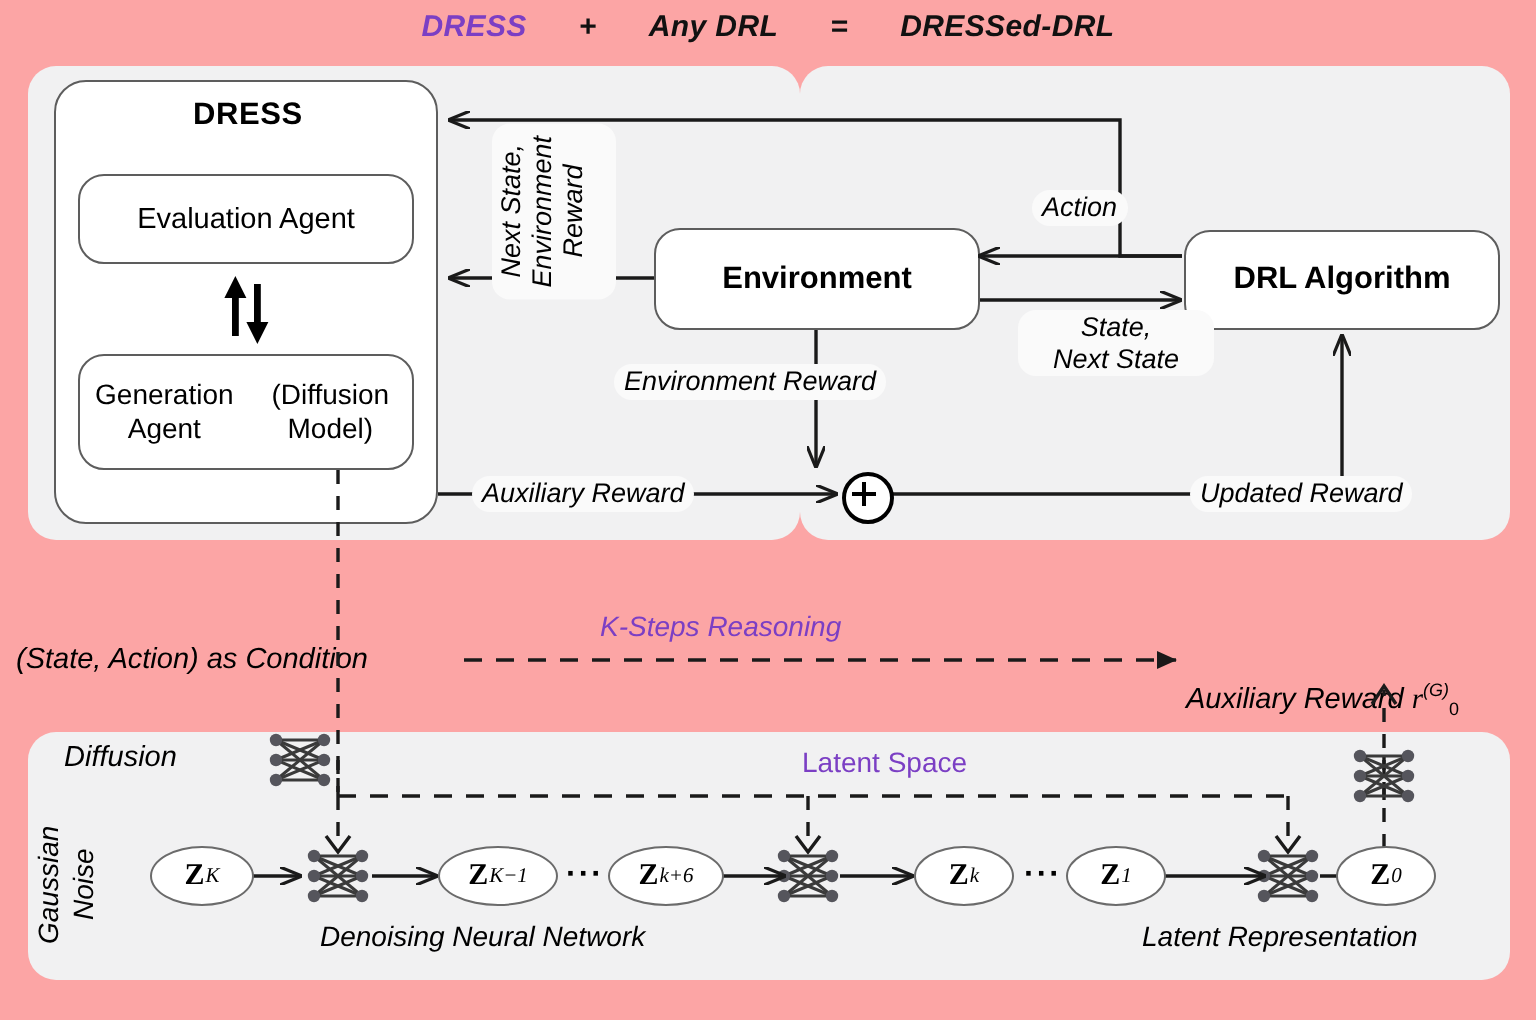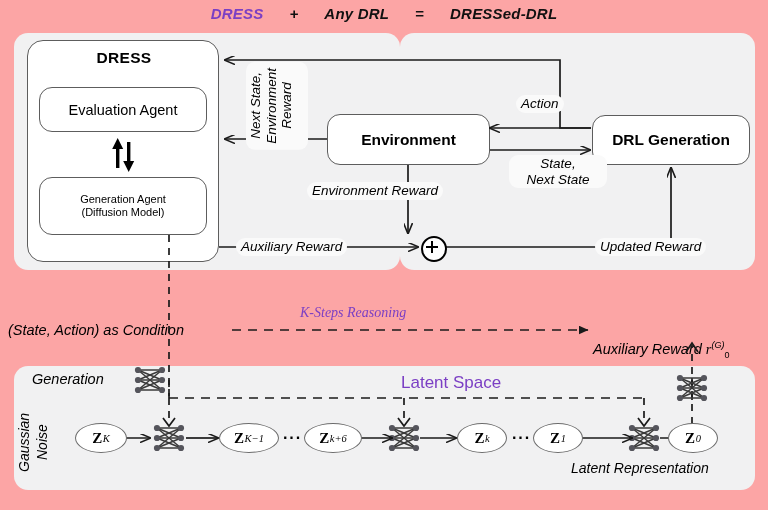--- a/index.html
+++ b/index.html
@@ -64,22 +64,22 @@
     position:absolute; left:0; top:8px; width:192px;
     text-align:center;
     font-weight:bold; font-size:15.5px; letter-spacing:.3px;
   }
   .box-eval{
     left:39px; top:87px; width:168px; height:45px;
     font-size:14.5px;
   }
   .box-gen{
     left:39px; top:177px; width:168px; height:58px;
-    font-size:11px; line-height:1.22;
-    flex-direction:column;
+    font-size:14px; line-height:1.22;
+    flex-direction:row;
   }
   .box-env{
     left:327px; top:114px; width:163px; height:51px;
     font-weight:bold; font-size:15.5px;
   }
   .box-drl{
     left:592px; top:115px; width:158px; height:50px;
     font-weight:bold; font-size:15.5px;
   }
 
@@ -128,39 +128,39 @@
   .plus-circle::before{left:3px; top:8.2px; width:12px; height:1.8px;}
   .plus-circle::after{left:8.1px; top:3px; width:1.8px; height:12px;}
 
   
   .cond-label{
     position:absolute; left:8px; top:322px;
     font-style:italic; font-size:14.5px; color:#000; white-space:nowrap;
   }
   .ksteps{
     position:absolute; left:300px; top:305px;
-    font-style:italic; font-size:14px; color:#7b3fc4; white-space:nowrap;font-family:Liberation Serif, serif;
+    font-style:italic; font-size:14px; color:#7b3fc4; white-space:nowrap;
   }
   .auxr{
     position:absolute; left:593px; top:328px;
     font-style:italic; font-size:14.5px; color:#000; white-space:nowrap;margin-top:12px;
   }
   .auxr .sym{font-family:"Liberation Serif", serif; font-style:italic;}
   .auxr sub{font-size:9px; font-style:normal;}
   .auxr sup{font-size:9px; font-style:italic;}
 
   
   .panel-bottom{left:14px; top:366px; width:741px; height:124px;}
   .emb-label{
     position:absolute; left:32px; top:371px;
     font-style:italic; font-size:14.5px; color:#000;
   }
   .latent-space{
     position:absolute; left:401px; top:373px;
-    font-size:17px; color:#7b3fc4; white-space:nowrap;text-align:right;
+    font-size:14px; color:#7b3fc4; white-space:nowrap;text-align:right;
   }
   .gauss{
     position:absolute; left:16px; top:398px;
     width:62px; height:88px;
     font-style:italic; font-size:14px; color:#000;
     writing-mode:vertical-rl; transform:rotate(180deg);
     text-align:center; line-height:1.25;
   }
   .dnn-label{
     position:absolute; left:160px; top:460px;
@@ -232,21 +232,21 @@
         <rect x="23" y="4" width="3.4" height="22"></rect>
         <polygon points="24.7,34 19.2,23 30.2,23"></polygon>
       </g>
     </svg>
   </div>
 
   <div class="box box-env">
     <span>Environment</span>
   </div>
   <div class="box box-drl">
-    <span>DRL Generation</span>
+    <span>DRL Algorithm</span>
   </div>
 
   <svg class="overlay">
     <defs>
       <marker id="ah" markerWidth="11" markerHeight="9" refX="10" refY="4.5" orient="auto" markerUnits="userSpaceOnUse">
         <path d="M0,0 L11,4.5 L0,9" fill="none" stroke="#1a1a1a" stroke-width="1.6"></path>
       </marker>
       <marker id="ahf" markerWidth="10" markerHeight="9" refX="9.5" refY="4.5" orient="auto" markerUnits="userSpaceOnUse">
         <path d="M0,0 L10,4.5 L0,9 Z" fill="#1a1a1a"></path>
       </marker>
@@ -316,26 +316,27 @@
     </g>
 
     <g stroke="#1a1a1a" stroke-width="1.7" fill="none">
       <path d="M163,418 L169,426 L175,418"></path>
       <path d="M398,418 L404,426 L410,418"></path>
       <path d="M638,418 L644,426 L650,418"></path>
       <path d="M686,352 L692,343 L698,352"></path>
     </g>
   </svg>
 
-  <div class="emb-label">Generation</div>
+  <div class="emb-label">Diffusion</div>
   <div class="latent-space">Latent Space</div>
   <div class="gauss">
     <span>Gaussian</span><br>
     <span>Noise</span>
   </div>
+  <div class="dnn-label">Denoising Neural Network</div>
   <div class="lrep-label">Latent Representation</div>
 
   <svg class="overlay">
     <g id="nn-group">
         <g>
           <line x1="138" y1="370" x2="162" y2="370" stroke="#3a3a3a" stroke-width="1.5"></line>
           <line x1="138" y1="370" x2="162" y2="380" stroke="#3a3a3a" stroke-width="1.5"></line>
           <line x1="138" y1="370" x2="162" y2="390" stroke="#3a3a3a" stroke-width="1.5"></line>
           <line x1="138" y1="380" x2="162" y2="370" stroke="#3a3a3a" stroke-width="1.5"></line>
           <line x1="138" y1="380" x2="162" y2="380" stroke="#3a3a3a" stroke-width="1.5"></line>

